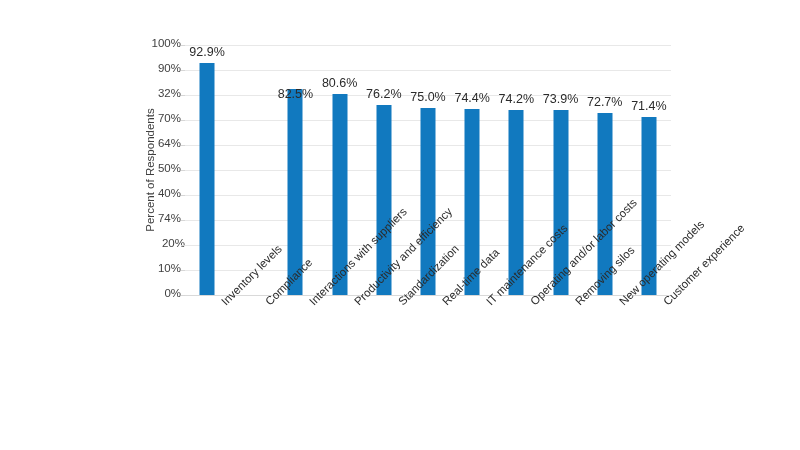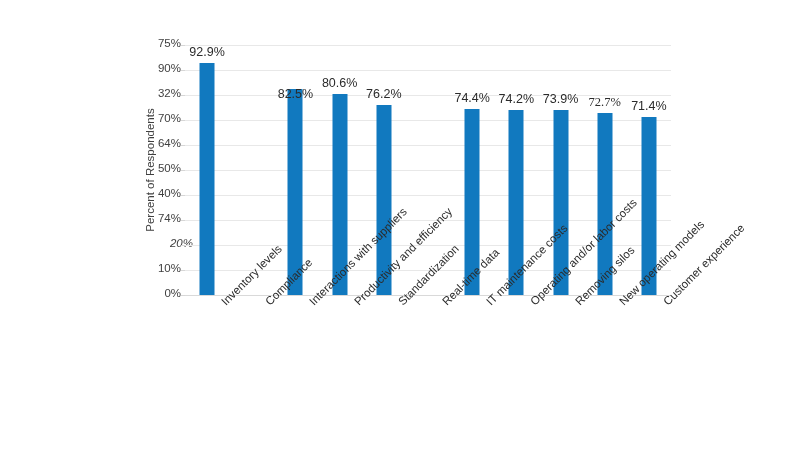--- a/index.html
+++ b/index.html
@@ -149,21 +149,21 @@
   <div id="y-tick-layer">
       <div class="y-tick" style="left: 137px; top: 295px; right: auto;">
         <div class="y-tick-text" style="right: auto; left: 0px;">0%</div>
         <div class="y-tick-mark" style="left: 44px;"></div>
       </div>
       <div class="y-tick" style="left: 137px; top: 270px; right: auto;">
         <div class="y-tick-text" style="right: auto; left: 0px;">10%</div>
         <div class="y-tick-mark" style="left: 44px;"></div>
       </div>
       <div class="y-tick" style="left: 137px; top: 245px; right: auto;">
-        <div class="y-tick-text" style="right: auto; left: 12px; font-style: italic;">20%</div>
+        <div class="y-tick-text" style="right: auto; left: 4px;">20%</div>
         <div class="y-tick-mark" style="left: 44px;"></div>
       </div>
       <div class="y-tick" style="left: 137px; top: 220px; right: auto;">
         <div class="y-tick-text" style="right: auto; left: 0px;">74%</div>
         <div class="y-tick-mark" style="left: 44px;"></div>
       </div>
       <div class="y-tick" style="left: 137px; top: 195px; right: auto;">
         <div class="y-tick-text" style="right: auto; left: 0px;">40%</div>
         <div class="y-tick-mark" style="left: 44px;"></div>
       </div>
@@ -181,21 +181,21 @@
       </div>
       <div class="y-tick" style="left: 137px; top: 95px; right: auto;">
         <div class="y-tick-text" style="right: auto; left: 0px;">32%</div>
         <div class="y-tick-mark" style="left: 44px;"></div>
       </div>
       <div class="y-tick" style="left: 137px; top: 70px; right: auto;">
         <div class="y-tick-text" style="right: auto; left: 0px;">90%</div>
         <div class="y-tick-mark" style="left: 44px;"></div>
       </div>
       <div class="y-tick" style="left: 137px; top: 45px; right: auto;">
-        <div class="y-tick-text" style="right: auto; left: 0px;">75%</div>
+        <div class="y-tick-text" style="right: auto; left: 0px;">100%</div>
         <div class="y-tick-mark" style="left: 44px;"></div>
       </div>
     </div>
 
   <div id="plot-area">
     <div id="gridlines-layer">
         <div class="gridline baseline" style="top: 250px;"></div>
         <div class="gridline" style="top: 225px;"></div>
         <div class="gridline" style="top: 200px;"></div>
         <div class="gridline" style="top: 175px;"></div>
@@ -217,35 +217,39 @@
           <div class="bar-value" style="bottom: 193px; text-align: center;">82.5%</div>
         </div>
         <div class="bar-slot" style="left: 132.545px; width: 44.1818px;">
           <div class="bar" title="Productivity and efficiency: 80.6%" style="height: 201.5px; background: rgb(17, 121, 191);"></div>
           <div class="bar-value" style="bottom: 204.5px;">80.6%</div>
         </div>
         <div class="bar-slot" style="left: 176.727px; width: 44.1818px;">
           <div class="bar" title="Standardization: 76.2%" style="height: 190.5px; background: rgb(17, 121, 191);"></div>
           <div class="bar-value" style="bottom: 193.5px;">76.2%</div>
         </div>
+        <div class="bar-slot" style="left: 220.909px; width: 44.1818px;">
+          <div class="bar" title="Real-time data: 75.0%" style="height: 187.5px; background: rgb(17, 121, 191);"></div>
+          <div class="bar-value" style="bottom: 190.5px;">75.0%</div>
+        </div>
         <div class="bar-slot" style="left: 265.091px; width: 44.1818px;">
           <div class="bar" title="IT maintenance costs: 74.4%" style="height: 186px; background: rgb(17, 121, 191);"></div>
           <div class="bar-value" style="bottom: 189px;">74.4%</div>
         </div>
         <div class="bar-slot" style="left: 309.273px; width: 44.1818px;">
           <div class="bar" title="Operating and/or labor costs: 74.2%" style="height: 185.5px; background: rgb(17, 121, 191);"></div>
           <div class="bar-value" style="bottom: 188.5px;">74.2%</div>
         </div>
         <div class="bar-slot" style="left: 353.455px; width: 44.1818px;">
           <div class="bar" title="Removing silos: 73.9%" style="height: 184.75px; background: rgb(17, 121, 191);"></div>
           <div class="bar-value" style="bottom: 187.75px;">73.9%</div>
         </div>
         <div class="bar-slot" style="left: 397.636px; width: 44.1818px;">
           <div class="bar" title="New operating models: 72.7%" style="height: 181.75px; background: rgb(17, 121, 191);"></div>
-          <div class="bar-value" style="bottom: 184.75px; font-family: Liberation Serif, serif;">72.7%</div>
+          <div class="bar-value" style="bottom: 184.75px;">72.7%</div>
         </div>
         <div class="bar-slot" style="left: 441.818px; width: 44.1818px;">
           <div class="bar" title="Customer experience: 71.4%" style="height: 178.5px; background: rgb(17, 121, 191);"></div>
           <div class="bar-value" style="bottom: 181.5px;">71.4%</div>
         </div>
       </div>
   </div>
 
   <div id="x-labels-layer">
       <div class="x-label" style="left: 34.0909px; width: 0px;">Inventory levels</div>

